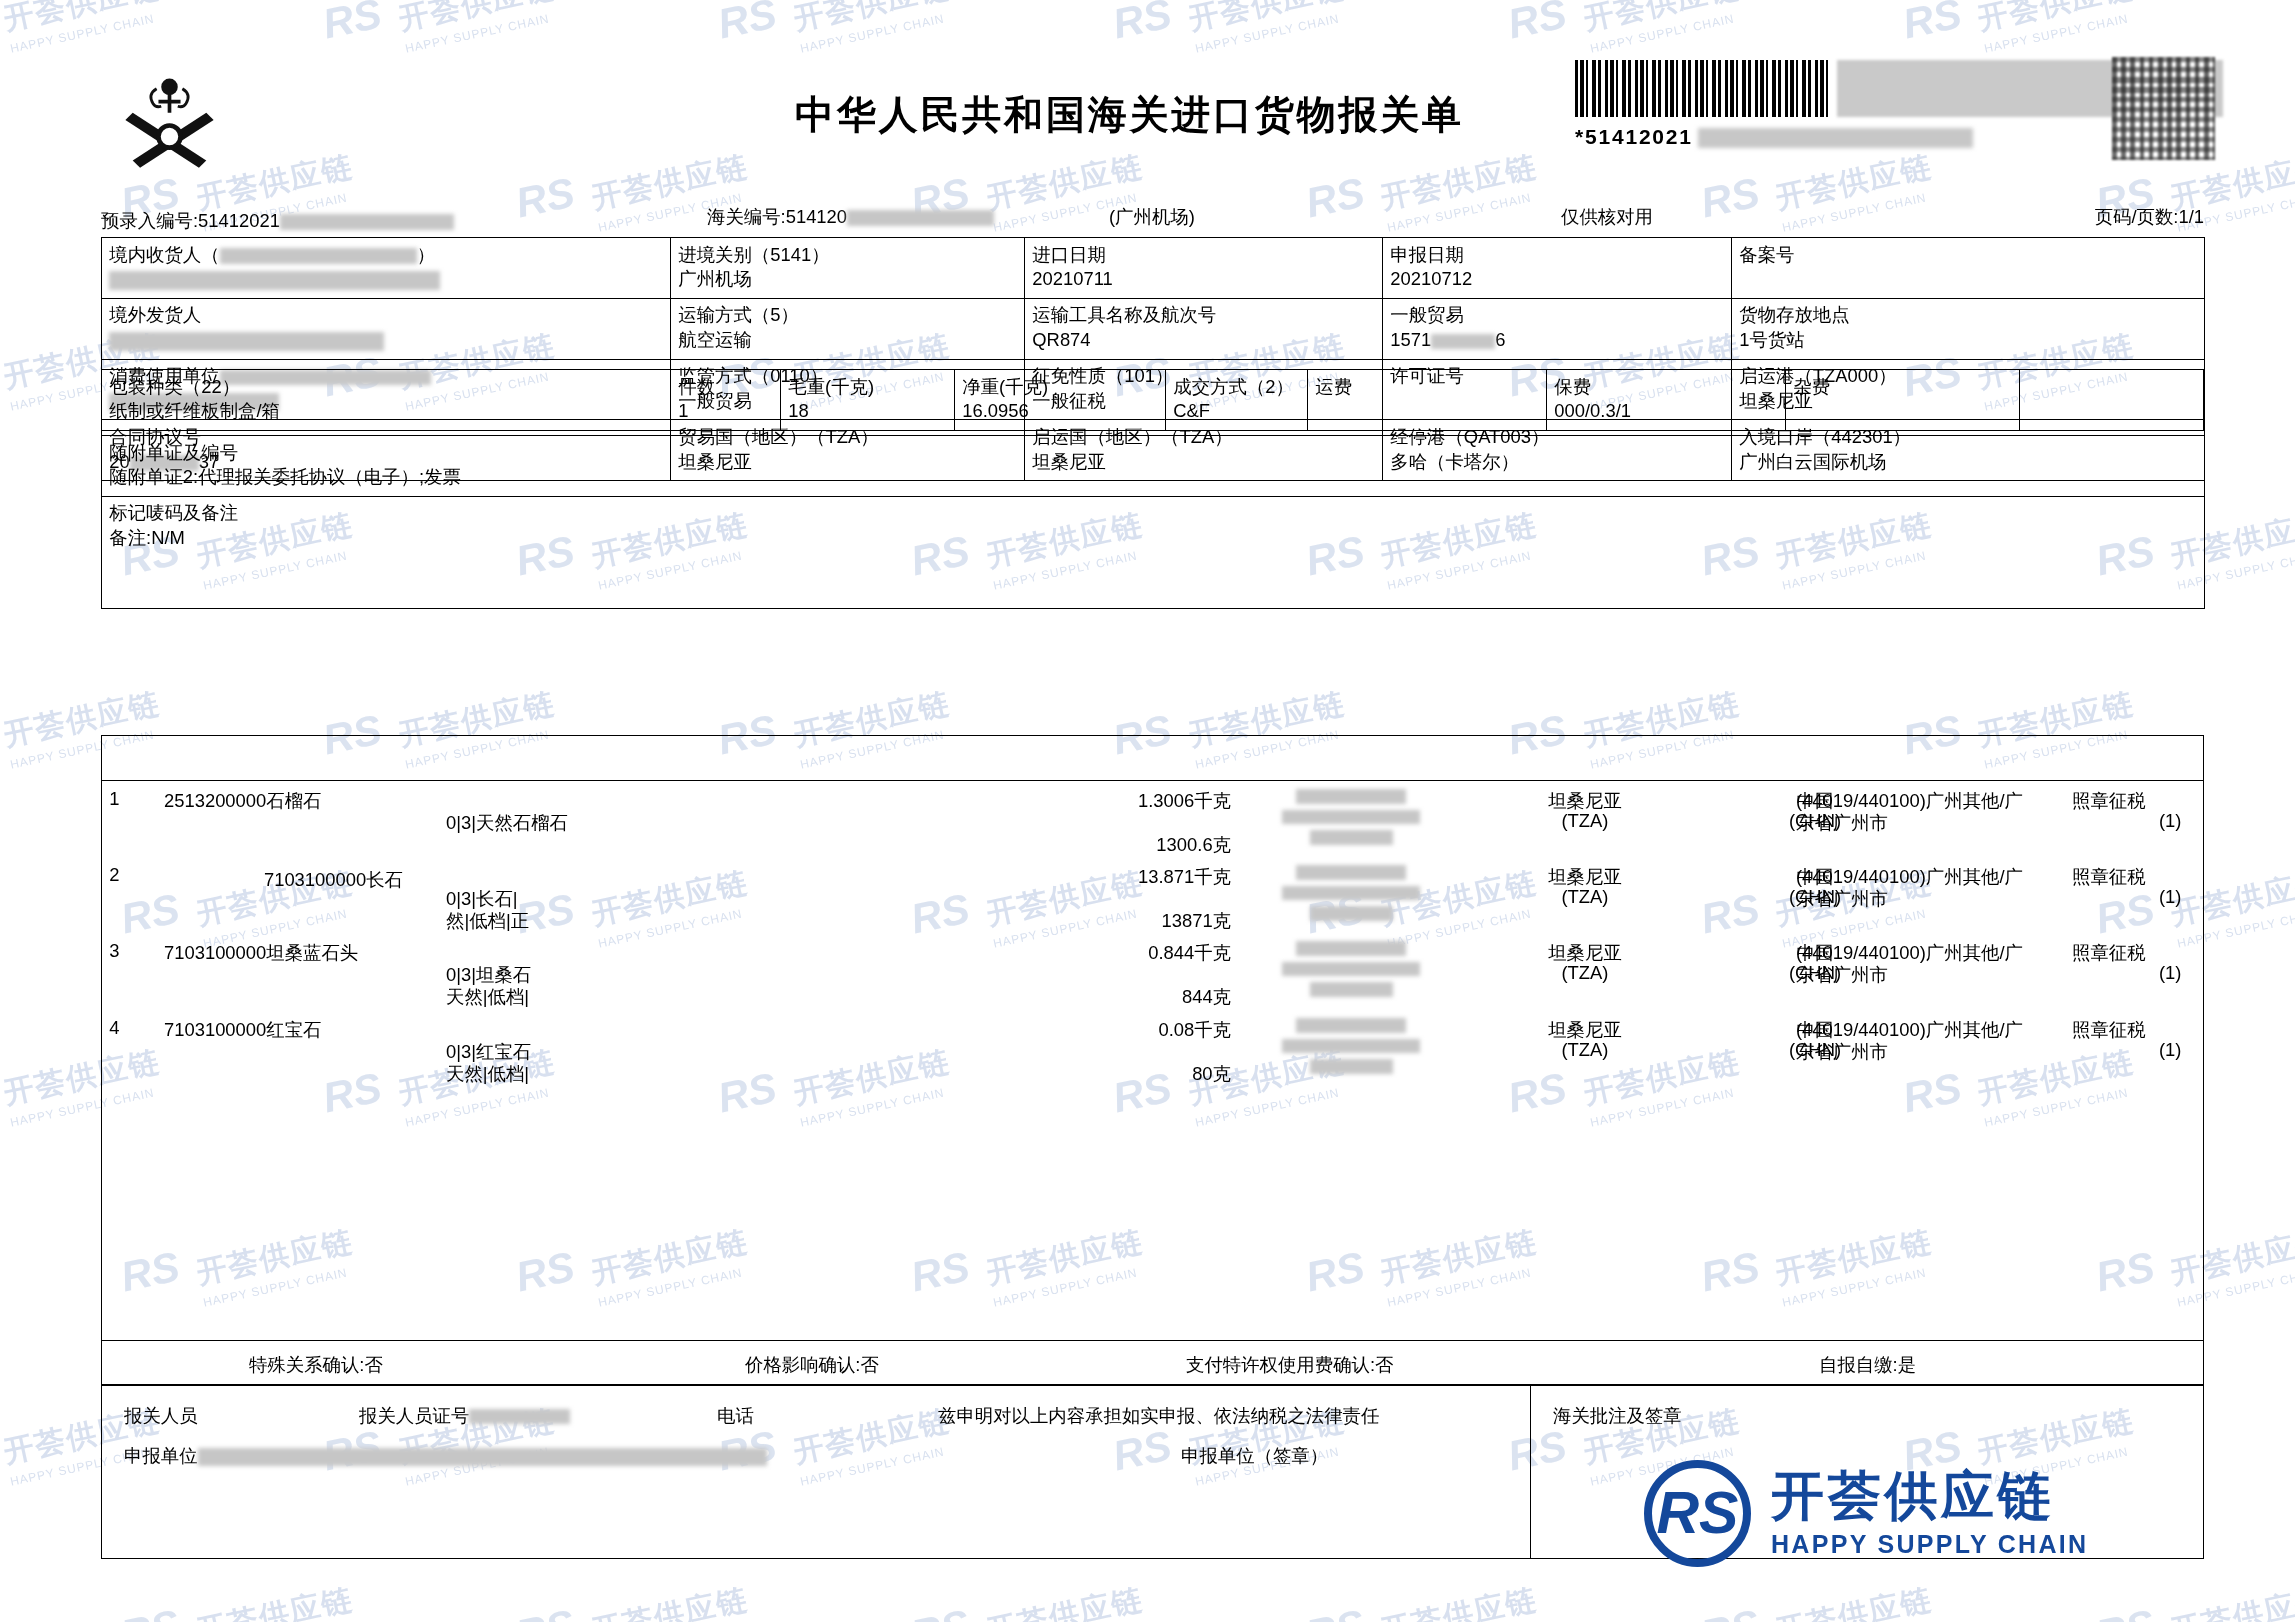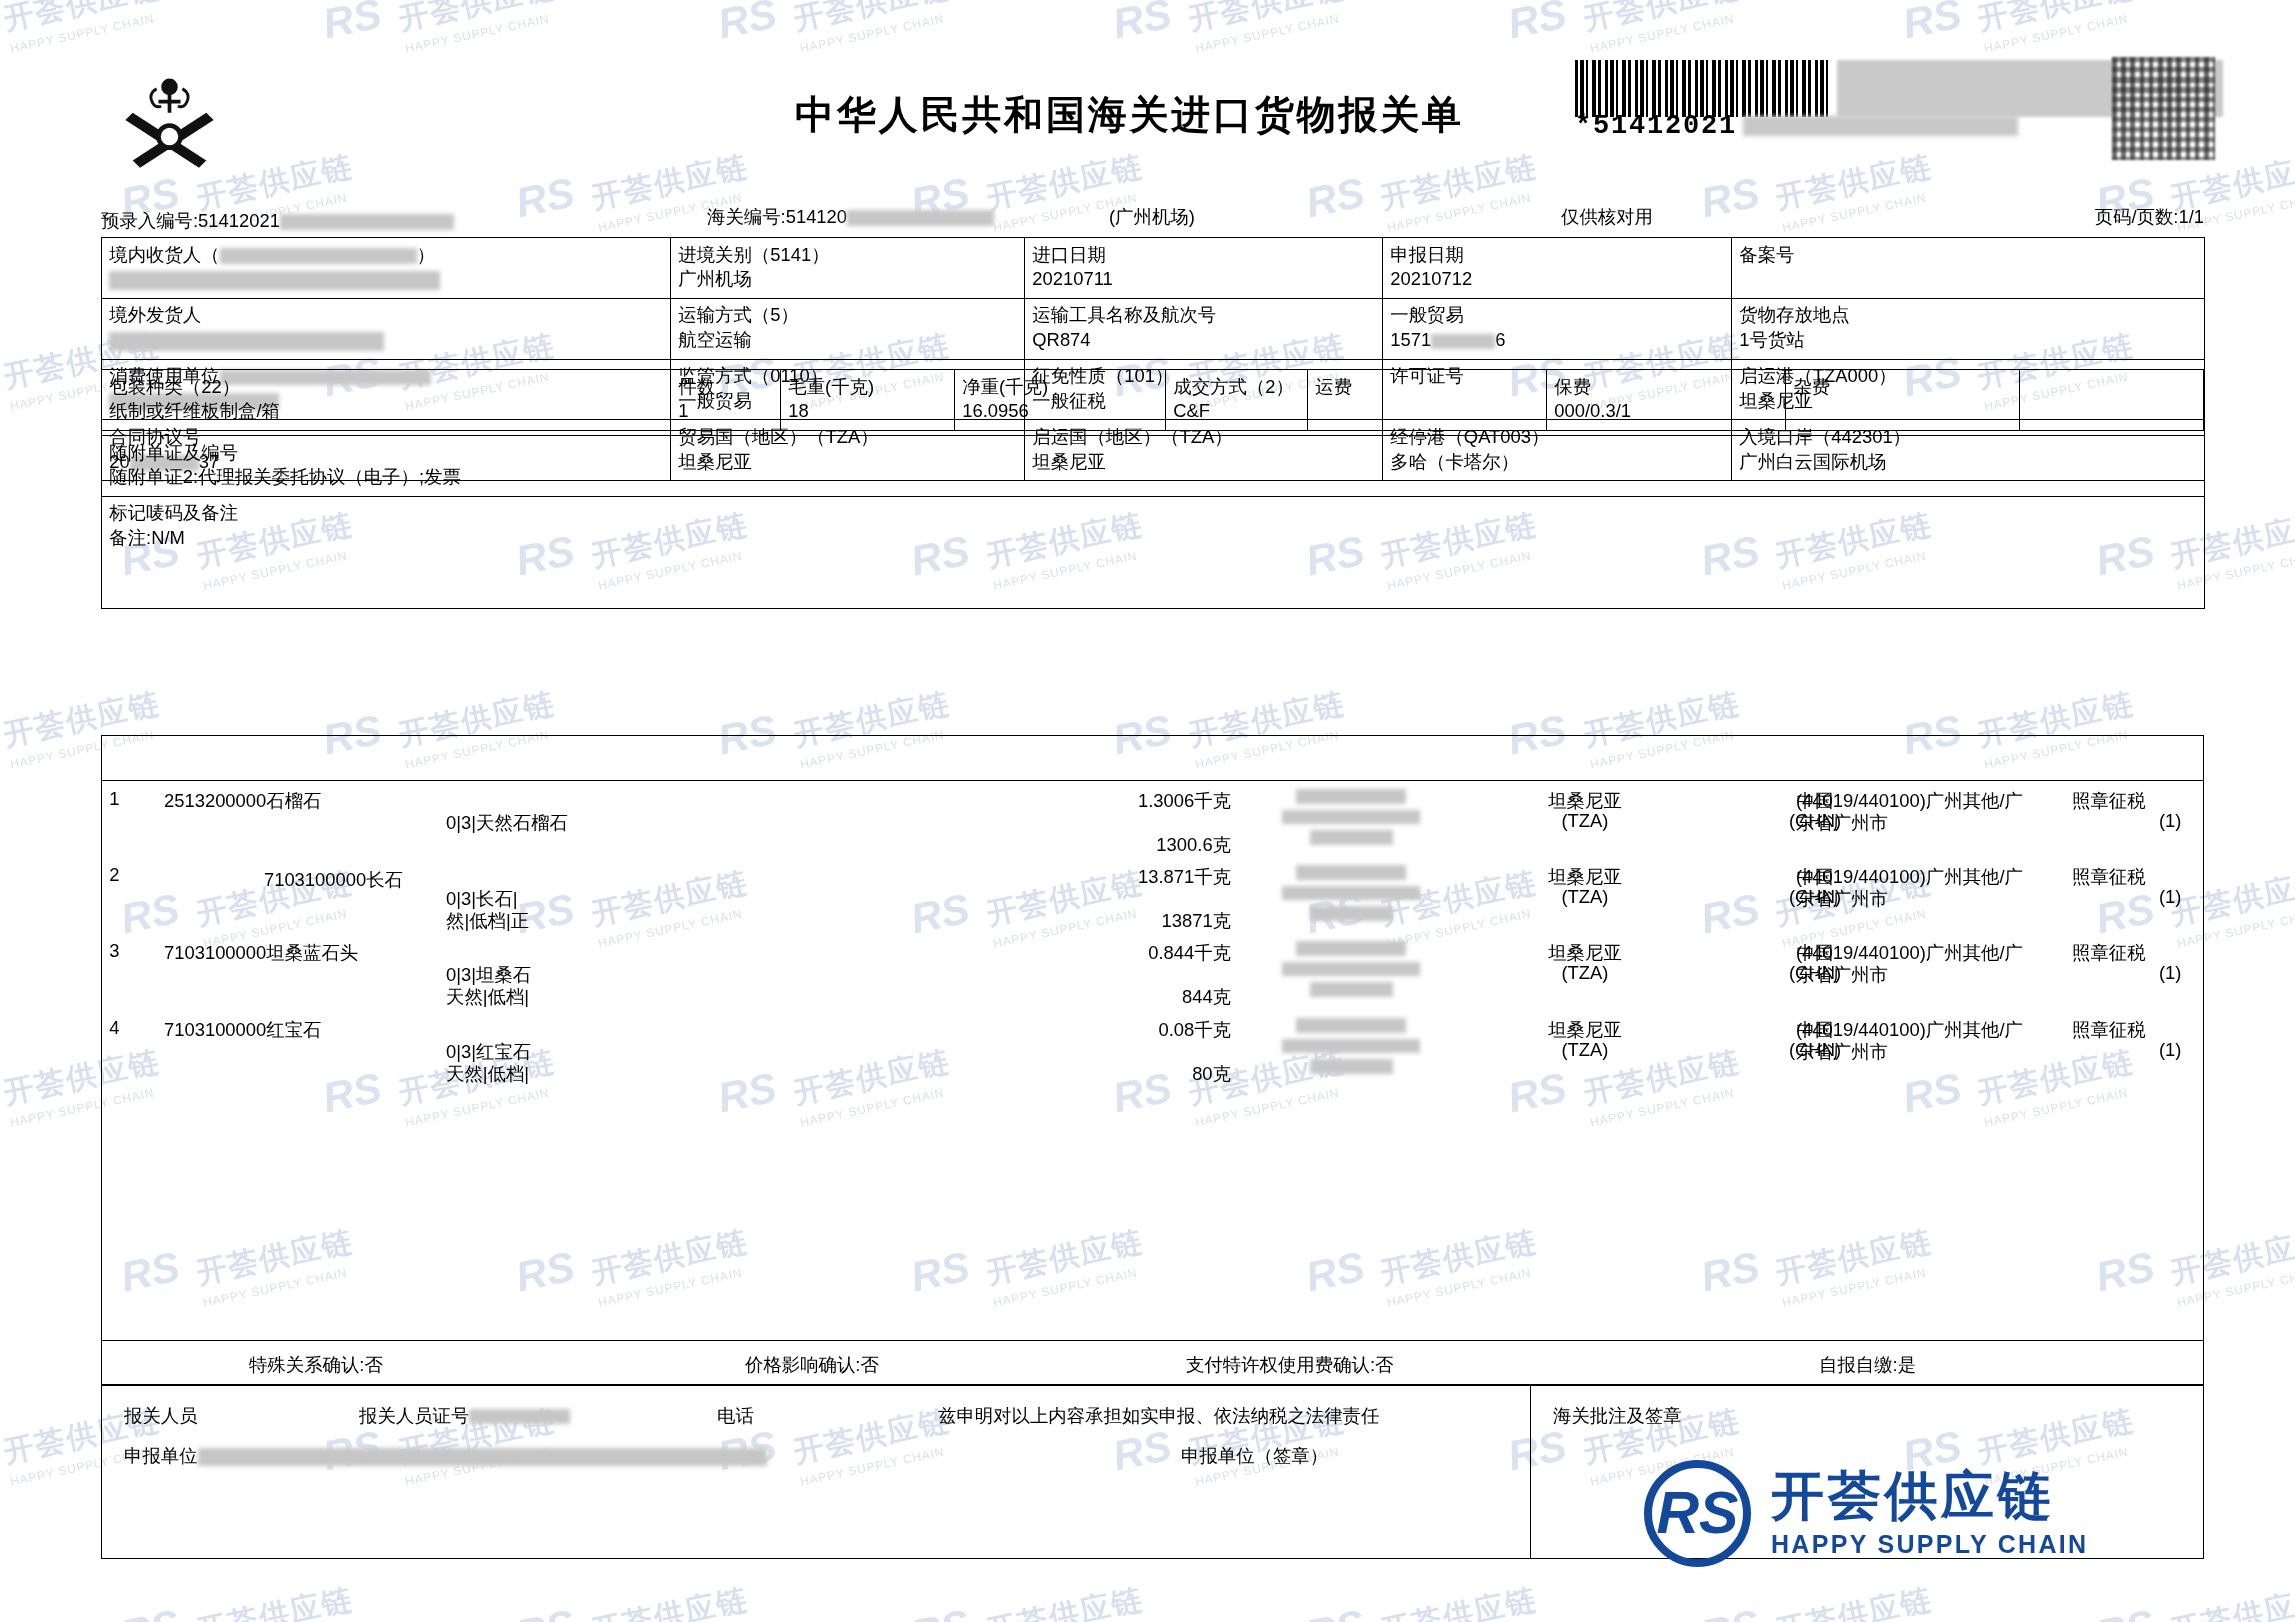--- a/index.html
+++ b/index.html
@@ -100,23 +100,23 @@
   }
   .barcode .bars2 {
     position: absolute;
     left: 262px; top: 0;
     width: 386px; height: 57px;
     background: #c9c9c9;
     filter: blur(1.8px);
   }
   .barcode-text {
     position: absolute;
-    left: 1575px; top: 111px;
-    font-family: Liberation Mono, monospace;
-    font-size: 27px;
+    left: 1575px; top: 125px;
+    font-family: Liberation Sans, sans-serif;
+    font-size: 21px;
     letter-spacing: 1.8px;
     font-weight: bold;
   }
   .barcode-text .redacted-inline {
     display: inline-block;
     width: 275px;
     height: 20px;
     background: #c7c7c7;
     filter: blur(2.3px);
     vertical-align: middle;

